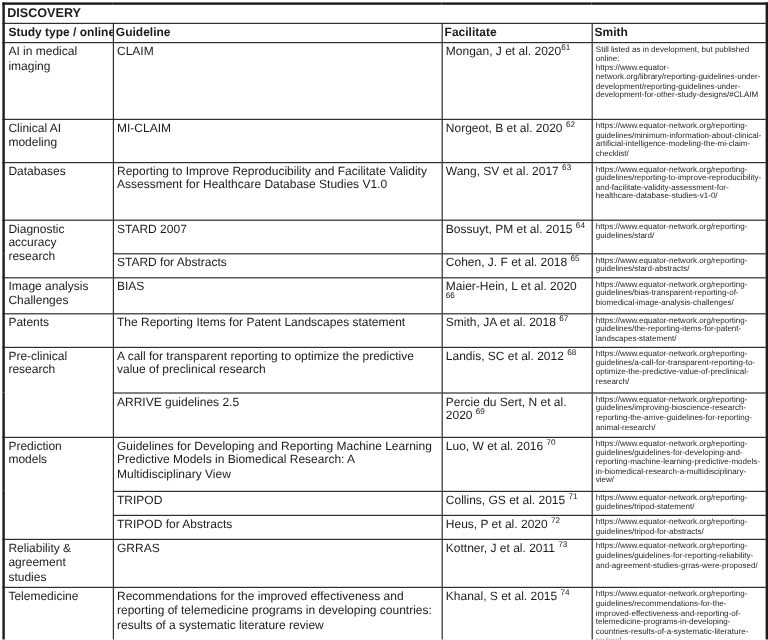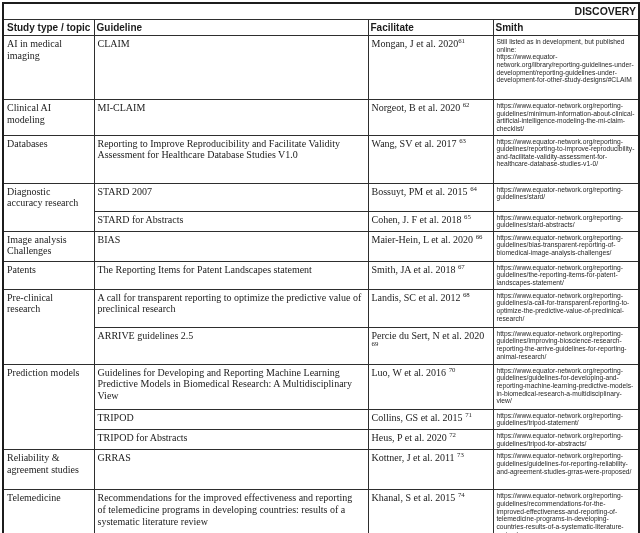--- a/index.html
+++ b/index.html
@@ -23,40 +23,39 @@
   col.c3 { width: 125px; }
   col.c4 { width: 146px; }
   th, td {
     border: 1px solid #2e2e2e;
     vertical-align: top;
     overflow: hidden;
   }
   td.title-cell {
     font-size: 10.5px;
     font-weight: bold;
-    text-align: right;
+    text-align: left;
     padding: 1px 2px;
     height: 13px;
   }
   th {
     font-size: 10px;
     font-weight: bold;
     text-align: left;
     padding: 2px 2px;
   }
   th.left {
     text-align: left;
     padding-left: 3px;
     white-space: nowrap;
   }
   td.stype, td.guide, td.ref {
     font-size: 10px;
     line-height: 1.16;
     padding: 2px 3px 2px 3px;
-    font-family: Liberation Serif, serif;
   }
   td.stype { padding-right: 9px; }
   td.guide { padding-right: 6px; }
   td.ref   { padding-right: 4px; }
   td.link {
     font-size: 6.7px;
     line-height: 1.14;
     padding: 2px 3px;
     color: #262626;
     overflow-wrap: anywhere;
@@ -78,21 +77,21 @@
       <col class="c3">
       <col class="c4">
     </colgroup>
 
   <tbody>
       <tr>
     <td class="title-cell" colspan="4">DISCOVERY</td>
   </tr>
 
   <tr style="height:16px">
-    <th class="left">Study type / topic</th>
+    <th class="left">Study type / online</th>
     <th>Guideline</th>
     <th>Facilitate</th>
     <th>Smith</th>
   </tr>
 
   <tr style="height:64px">
     <td class="stype">AI in medical imaging</td>
     <td class="guide">CLAIM</td>
     <td class="ref"><span>Mongan, J et al. 2020</span><sup class="cite">61</sup></td>
     <td class="link">

